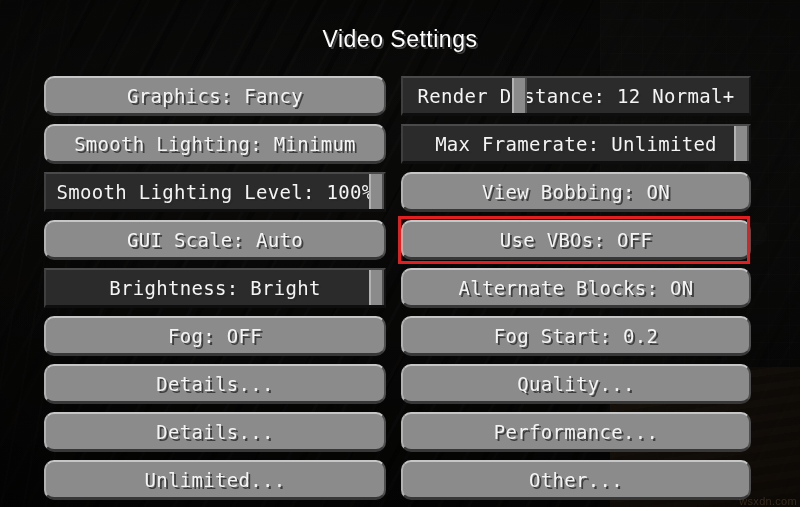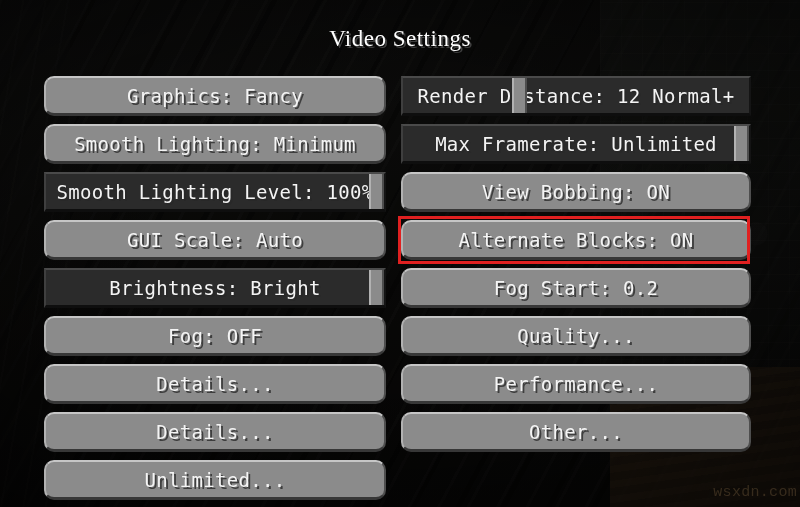--- a/index.html
+++ b/index.html
@@ -105,21 +105,21 @@
   #title {
     position: absolute;
     top: 26px;
     left: 0;
     width: 800px;
     text-align: center;
     color: #ffffff;
     font-size: 23px;
     letter-spacing: 0.5px;
     text-shadow: 2px 2px 0 #3f3f3f;
-    font-family: Liberation Serif, serif;
+    font-family: Liberation Sans, sans-serif;
   }
 
   
   #grid {
     position: absolute;
     top: 76px;
     left: 0;
     width: 800px;
   }
   .col {
@@ -211,23 +211,23 @@
     border: 3px solid #e02020;
     box-sizing: border-box;
     pointer-events: none;
     z-index: 20;
   }
 
   
   #watermark {
     position: absolute;
     right: 3px;
-    bottom: 6px;
-    font-size: 15px;
-    font-family: Liberation Mono, monospace;
+    bottom: 0;
+    font-size: 11px;
+    font-family: Liberation Sans, sans-serif;
     color: rgba(150,120,80,0.30);
     letter-spacing: .3px;
     z-index: 15;
   }
 </style>
 </head>
 <body>
 
 <div id="screen">
 
@@ -305,20 +305,25 @@
             <span class="label">Max Framerate: Unlimited</span>
           </div>
         </div>
         <div class="row">
           <div class="mc-btn">
             <span class="label">View Bobbing: ON</span>
           </div>
         </div>
         <div class="row">
           <div class="mc-btn">
+            <span class="label">Use VBOs: OFF</span>
+          </div>
+        </div>
+        <div class="row">
+          <div class="mc-btn">
             <span class="label">Alternate Blocks: ON</span>
           </div>
         </div>
         <div class="row">
           <div class="mc-btn">
             <span class="label">Fog Start: 0.2</span>
           </div>
         </div>
         <div class="row">
           <div class="mc-btn">

